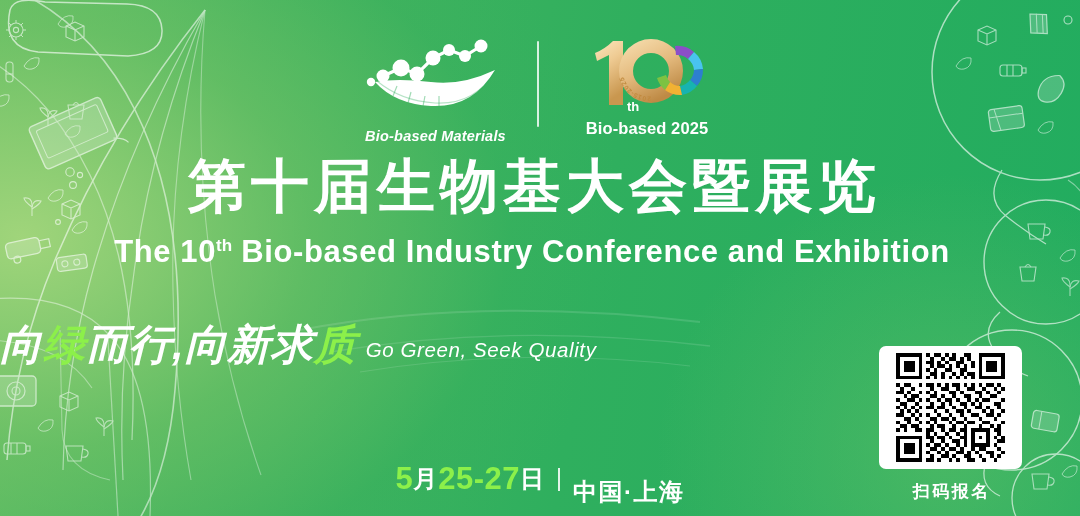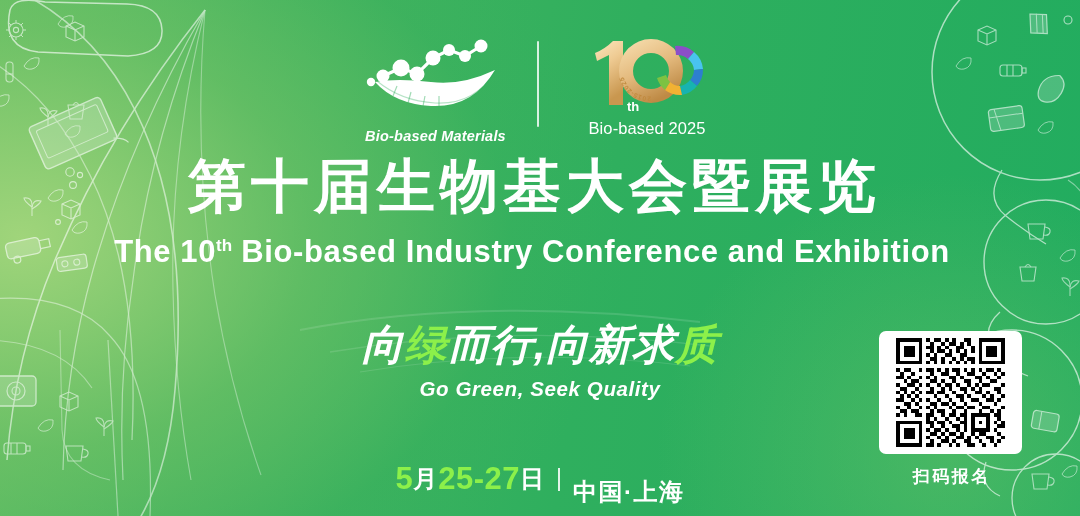--- a/index.html
+++ b/index.html
@@ -34,21 +34,21 @@
     color:#ffffff; font-size:14.5px; font-weight:bold; font-style:italic;
     letter-spacing:0.2px; margin-top:18px; white-space:nowrap;
   }
   .logo-divider {
     width:2px; height:86px; background:rgba(255,255,255,0.82);
     margin:0 26px 0 16px; border-radius:1px;
   }
   .logo-right { display:flex; flex-direction:column; align-items:center; width:165px; }
   .logo-right-mark { width:140px; height:86px; position:relative; }
   .logo-right-text {
-    color:#ffffff; font-size:16.5px; font-weight:normal;
+    color:#ffffff; font-size:16.5px; font-weight:bold;
     letter-spacing:0.1px; margin-top:2px; white-space:nowrap;
   }
 
   
   .headline-block {
     position:absolute; left:0; right:16px; top:155px;
     display:flex; flex-direction:column; align-items:center;
   }
   .title-cn {
     color:#ffffff;
@@ -65,47 +65,47 @@
     font-weight:bold;
     letter-spacing:0.6px;
     margin-top:16px;
     white-space:nowrap;
   }
   .title-en sup { font-size:0.55em; vertical-align:super; letter-spacing:0; }
 
   
   .slogan-block {
     position:absolute; left:0; right:0; top:322px;
-    display:flex; flex-direction:column; align-items:center;
+    display:flex; flex-direction:row; align-items:center;gap:9px;
   }
   .slogan-cn {
     font-size:42px; font-weight:bold; font-style:italic;
     letter-spacing:1px; white-space:nowrap; line-height:1.1;
   }
   .slogan-cn .w { color:#ffffff; }
   .slogan-cn .g { color:#8CF04A; }
   .slogan-en {
-    color:#ffffff; font-size:20.5px; font-weight:bold; font-style:italic;
+    color:#ffffff; font-size:20.5px; font-weight:normal; font-style:italic;
     letter-spacing:0.6px; margin-top:9px; white-space:nowrap;
   }
 
   
   .date-line {
     position:absolute; left:0; right:0; top:449px;
     display:flex; align-items:center; justify-content:center;
     white-space:nowrap;
   }
   .date-line .num { color:#8CF04A; font-size:31px; font-weight:bold; letter-spacing:0.5px; }
   .date-line .cn  { color:#ffffff; font-size:24px; font-weight:bold; letter-spacing:1px; }
   .date-line .bar { color:#ffffff; font-size:23px; font-weight:normal; margin:0 11px; opacity:0.92; }
   .date-line .loc { color:#ffffff; font-size:24px; font-weight:bold; letter-spacing:1.5px;margin-top:27px; }
 
   
   .qr-block {
-    position:absolute; left:879px; top:331px;
+    position:absolute; left:879px; top:346px;
     width:143px;
     display:flex; flex-direction:column; align-items:center;
   }
   .qr-card {
     width:143px; height:123px;
     background:#ffffff;
     border-radius:7px;
     padding:7px;
     display:flex; align-items:center; justify-content:center;
   }

